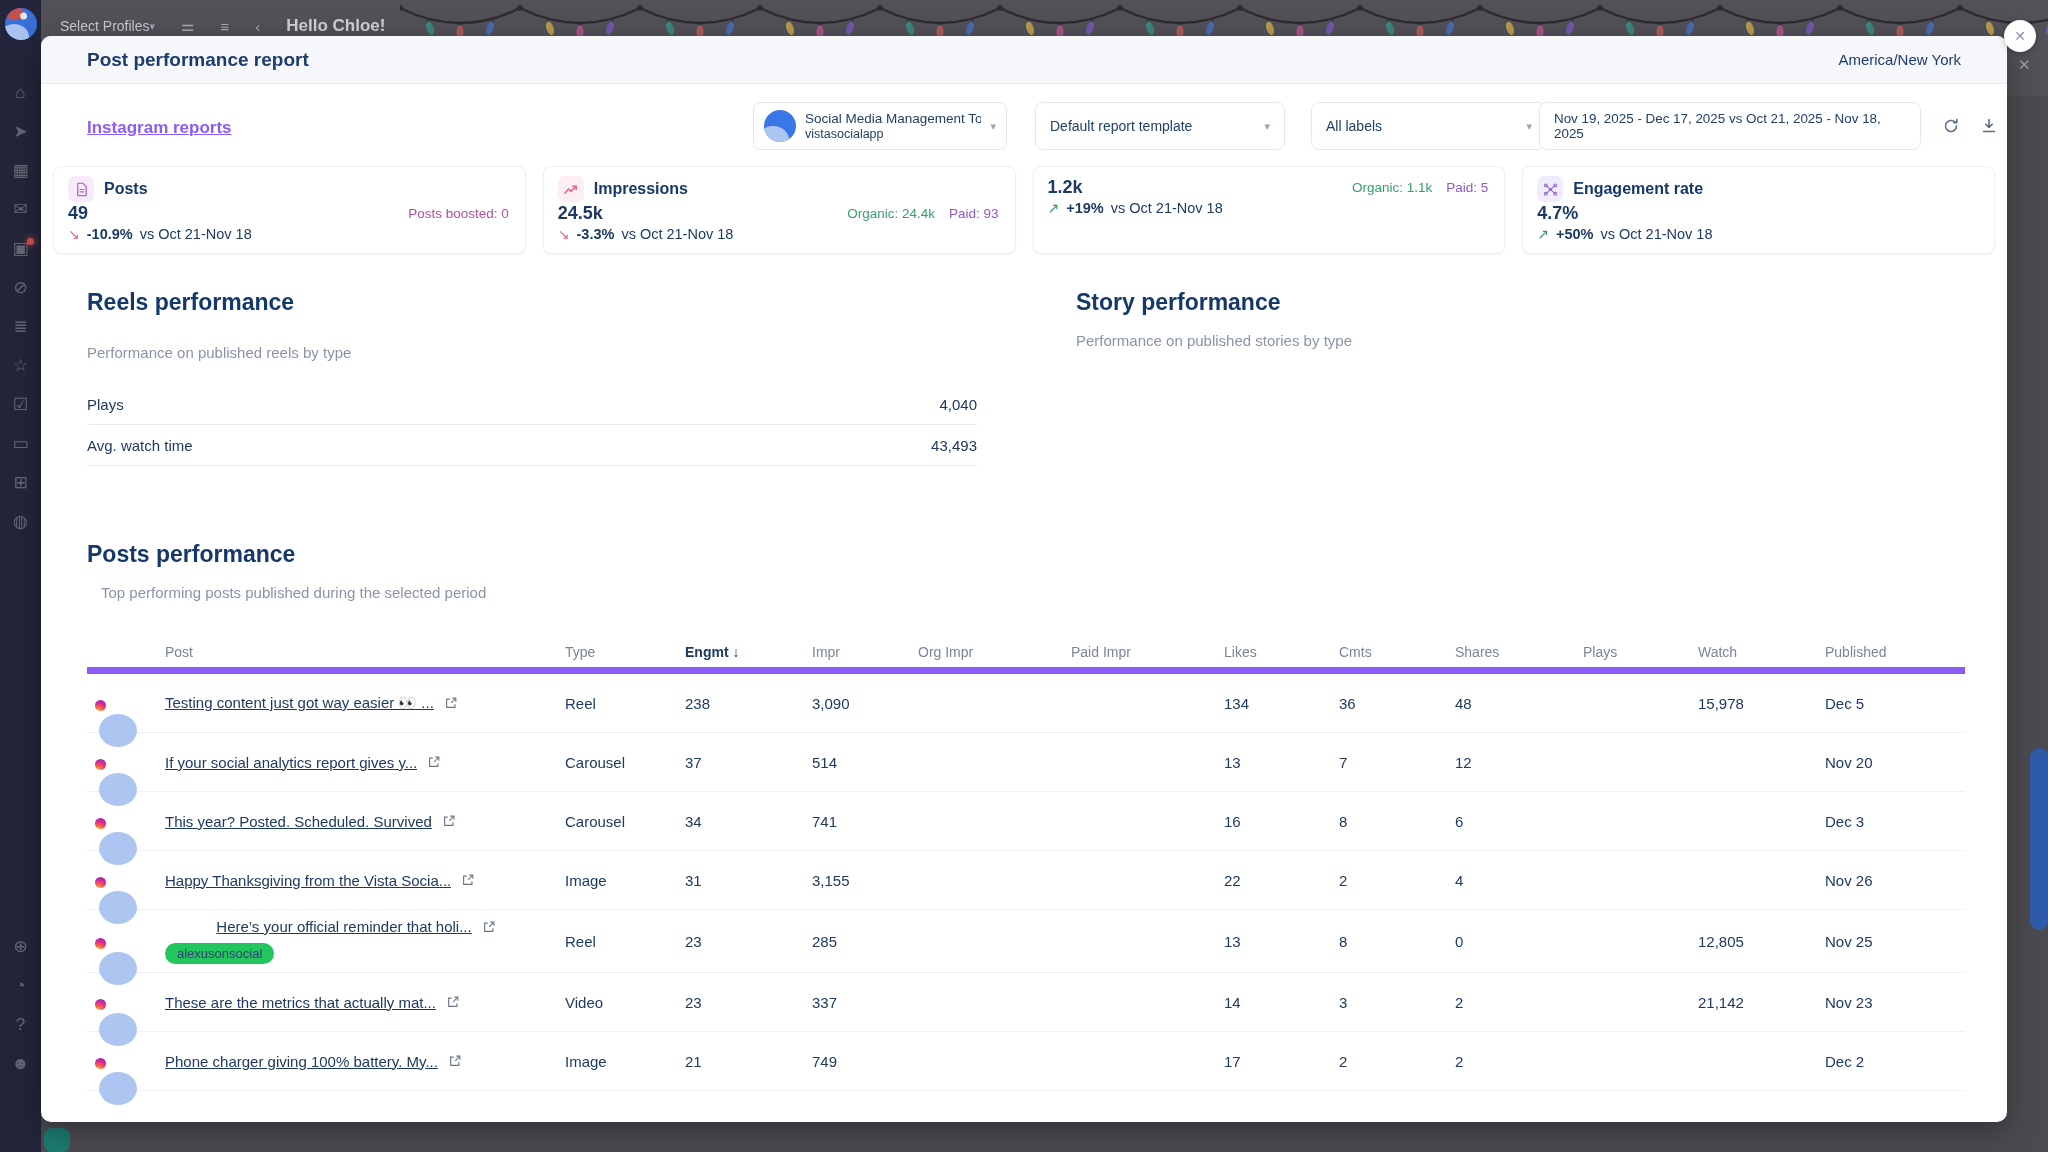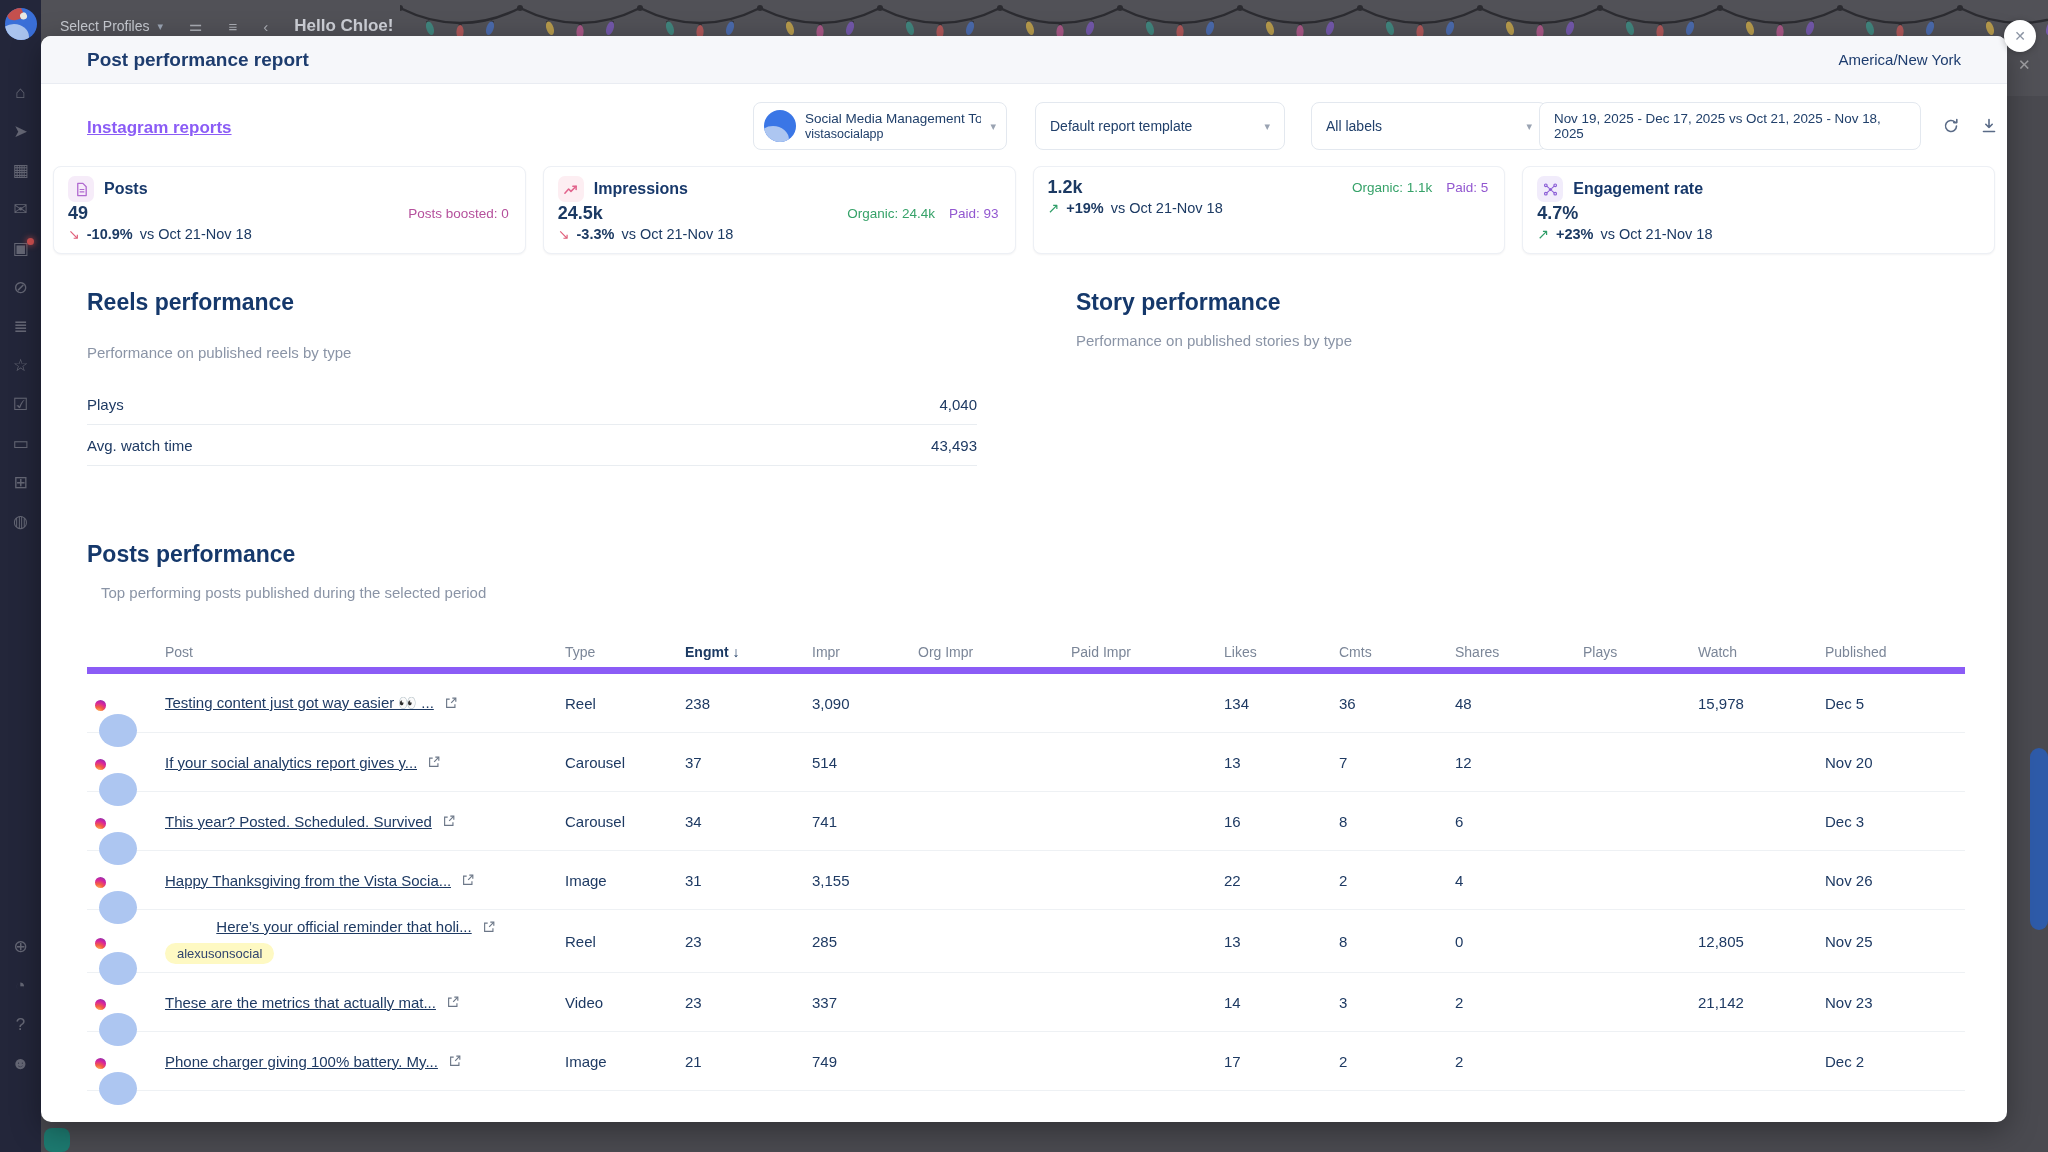--- a/index.html
+++ b/index.html
@@ -2,21 +2,21 @@
 <html><head>
 <meta charset="utf-8">
 <style>
   * { margin:0; padding:0; box-sizing:border-box; }
   html,body { width:2048px; height:1152px; overflow:hidden; }
   body { font-family:"Liberation Sans","DejaVu Sans",sans-serif; background:#4a4a50; position:relative; }
 
   
   .top-strip { position:absolute; left:0; top:0; width:2048px; height:96px; background:#515157; z-index:1; }
   .bg-topbar { position:absolute; left:60px; top:16px; display:flex; align-items:center; gap:26px; z-index:2; color:#b9bcc4; }
-  .bg-select { font-size:14px; color:#c7cad1; display:flex; gap:8px; align-items:center; }
+  .bg-select { font-size:14px; color:#c7cad1; display:flex; align-items:center; }
   .bg-icon { font-size:15px; color:#c0c3ca; opacity:.8; }
   .bg-greeting { font-size:17px; font-weight:700; color:#e4e7ee; opacity:.85; }
   .garland { position:absolute; left:400px; top:0; width:1648px; height:52px; z-index:2; pointer-events:none; }
   .bg-close-faint { position:absolute; left:2018px; top:56px; font-size:15px; color:rgba(255,255,255,.45); z-index:2; }
 
   .sidebar { position:absolute; left:0; top:0; width:41px; height:1152px; background:#23263a; z-index:3; }
   .side-logo { position:absolute; left:5px; top:8px; width:32px; height:32px; border-radius:50%; background:#3a6fd8; overflow:hidden; }
   .side-logo::after { content:""; position:absolute; left:-6px; top:16px; width:30px; height:26px; border-radius:50%; background:#a9c3ee; }
   .side-hat { position:absolute; left:2px; top:0px; width:16px; height:12px; background:#c4504e; border-radius:60% 40% 10% 60%; transform:rotate(-18deg); }
   .side-hat::after { content:""; position:absolute; right:-3px; bottom:-2px; width:7px; height:7px; background:#e8e6e2; border-radius:50%; }
@@ -84,21 +84,21 @@
   .pavatar { width:38px; height:38px; border-radius:50%; background:#3a76e6; position:relative; margin-left:20px; }
   .pavatar::before { content:""; position:absolute; left:-8px; top:19px; width:38px; height:33px; border-radius:50%; background:#adc6f1; }
   .pavatar, .avatar { overflow:hidden; }
   .ig-badge { position:absolute; right:-1px; bottom:-1px; width:15px; height:15px; border-radius:50%; border:2px solid #fff; background:radial-gradient(circle at 30% 110%, #fdc468 0%, #f56040 35%, #d6249f 65%, #8134af 95%); z-index:2; }
   .pavatar-wrap { position:relative; width:38px; height:38px; margin-left:20px; }
   .pavatar-wrap .pavatar { margin-left:0; }
   .post-cell { display:flex; align-items:center; gap:10px; padding-right:18px; }
   .post-cell-col { display:flex; flex-direction:column; gap:8px; }
   .post-link { font-size:15px; color:#1e3a63; text-decoration:underline; cursor:pointer; max-width:300px; white-space:nowrap; overflow:hidden; }
   .ext-icon { flex:none; cursor:pointer; color:#6b7687; display:flex; }
-  .tag-pill { align-self:flex-start; background:#fef9c3; color:#31456e; font-size:13px; padding:3px 12px; border-radius:11px; }
+  .tag-pill { align-self:flex-start; background:#22c55e; color:#31456e; font-size:13px; padding:3px 12px; border-radius:11px; }
 </style>
 </head>
 <body>
 
 <div class="top-strip"></div>
 <div class="bg-topbar">
   <span class="bg-select">
       <span>Select Profiles</span>
       <span class="caret">▾</span>
     </span>
@@ -441,21 +441,21 @@
             </svg>
           </span>
           <span class="card-title">Engagement rate</span>
         </div>
         <div class="card-mid">
           <span class="card-value">4.7%</span>
           <span class="card-stats"></span>
         </div>
         <div class="card-trend">
           <span class="trend-arrow" style="color:#2f9e68">↗</span>
-          <span class="trend-pct">+23%</span>
+          <span class="trend-pct">+50%</span>
           <span>vs Oct 21-Nov 18</span>
         </div>
       </div>
     </div>
 
   <div class="h2 reels-h">Reels performance</div>
   <div class="sub reels-sub">Performance on published reels by type</div>
   <div class="mini-table">
     <div class="mini-row">
       <span>Plays</span>

